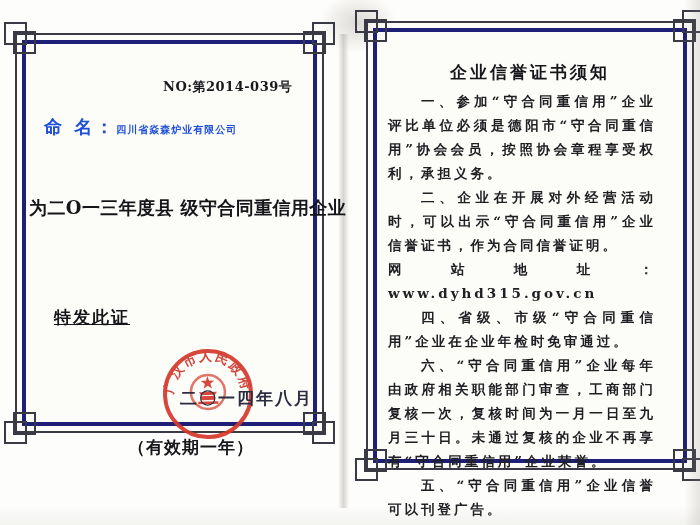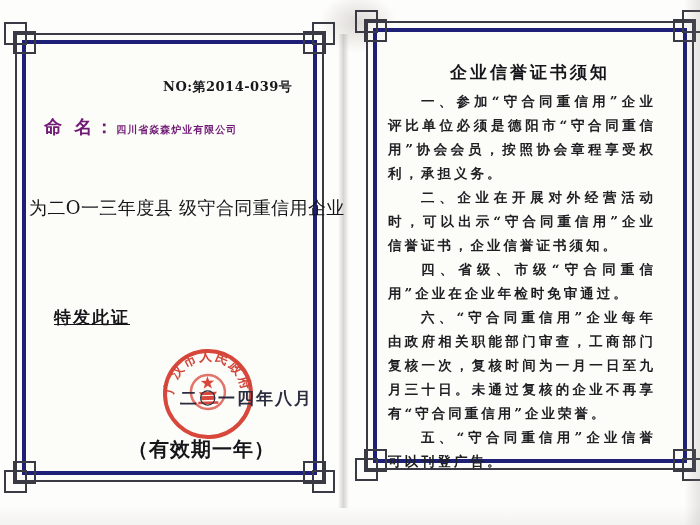--- a/index.html
+++ b/index.html
@@ -14,40 +14,40 @@
     background:linear-gradient(to right,rgba(0,0,0,0),rgba(135,130,125,.20));}
   .shade-bottom{position:absolute;left:0;bottom:0;width:100%;height:20px;
     background:linear-gradient(to bottom,rgba(0,0,0,0),rgba(150,145,140,.10));}
   .fold{position:absolute;left:338px;top:34px;width:11px;height:474px;
     background:linear-gradient(to right,rgba(0,0,0,0),rgba(125,118,112,.30) 50%,rgba(0,0,0,0));}
   .fold-smudge{position:absolute;left:318px;top:-8px;width:80px;height:62px;
     background:radial-gradient(ellipse at center,rgba(150,140,133,.32),rgba(0,0,0,0) 68%);}
 
   
   .frame{position:absolute;border:2px solid #3a3a44;box-sizing:border-box;background:rgba(252,251,247,.6);}
-  .frame-left {left:15px;top:33px;width:309px;height:449px;padding-left:45px;}
+  .frame-left {left:15px;top:33px;width:309px;height:400px;padding-left:45px;}
   .frame-right{left:366px;top:21px;width:328px;height:449px;}
   .navy{position:absolute;left:5px;top:5px;right:5px;bottom:5px;border:4px solid #1d2076;}
   .sq{position:absolute;width:19px;height:19px;border:2px solid #3a3a44;}
   .sq.tl1{left:-13px;top:-13px}.sq.tl2{left:-4px;top:-4px}
   .sq.tr1{right:-13px;top:-13px}.sq.tr2{right:-4px;top:-4px}
   .sq.bl1{left:-13px;bottom:-13px}.sq.bl2{left:-4px;bottom:-4px}
   .sq.br1{right:-13px;bottom:-13px}.sq.br2{right:-4px;bottom:-4px}
 
   
   .cert-no{position:absolute;left:146px;top:43px;font-weight:700;font-size:13px;letter-spacing:.5px;color:#18181c;white-space:nowrap;}
-  .name-row{position:absolute;left:27px;top:80px;display:flex;align-items:baseline;white-space:nowrap;color:#701a75;}
+  .name-row{position:absolute;left:27px;top:80px;display:flex;align-items:baseline;white-space:nowrap;color:#1d4ed8;}
   .name-label{font-size:18px;font-weight:700;letter-spacing:3px;}
   .company{font-size:10px;font-weight:700;letter-spacing:1px;
     font-family:"DejaVu Sans","Liberation Sans",sans-serif;}
-  .award{position:absolute;left:12px;top:161px;font-size:18px;font-weight:400;letter-spacing:.4px;white-space:nowrap;color:#15151a;}
+  .award{position:absolute;left:12px;top:161px;font-size:18px;font-weight:700;letter-spacing:.4px;white-space:nowrap;color:#15151a;}
   .issue{position:absolute;left:37px;top:271px;font-size:17px;font-weight:700;letter-spacing:2px;color:#15151a;text-decoration:underline;}
   .seal{position:absolute;left:143px;top:311px;width:96px;height:96px;transform:rotate(-2deg);opacity:.92;z-index:2;}
   .date-line{position:absolute;left:128px;top:352px;font-size:17px;font-weight:700;letter-spacing:2px;color:#2c2c40;white-space:nowrap;z-index:3;margin-left:35px;}
-  .validity{position:absolute;left:111px;top:401px;font-size:20px;font-weight:700;letter-spacing:1px;color:#15151a;z-index:3;}
+  .validity{position:absolute;left:111px;top:401px;font-size:17px;font-weight:700;letter-spacing:1px;color:#15151a;z-index:3;}
 
   
   .notice-title{position:absolute;left:0;right:0;top:38px;text-align:center;
     font-size:17px;font-weight:700;letter-spacing:3px;color:#15151a;}
   .notice-body{position:absolute;left:20px;top:66px;width:268px;
     font-size:13.5px;font-weight:700;line-height:24px;letter-spacing:3px;
     text-align:justify;color:#202024;}
   .notice-body p{margin:0;}
   .notice-body p.indent{text-indent:33px;}
 </style>
@@ -109,21 +109,22 @@
     <span class="sq tr2"></span>
     <span class="sq bl1"></span>
     <span class="sq bl2"></span>
     <span class="sq br1"></span>
     <span class="sq br2"></span>
 
     <div class="notice-title">企业信誉证书须知</div>
 
     <div class="notice-body">
       <p class="indent">一、参加“守合同重信用”企业评比单位必须是德阳市“守合同重信用”协会会员，按照协会章程享受权利，承担义务。</p>
-      <p class="indent">二、企业在开展对外经营活动时，可以出示“守合同重信用”企业信誉证书，企业信誉证书须知。</p>
+      <p class="indent">二、企业在开展对外经营活动时，可以出示“守合同重信用”企业信誉证书，作为合同信誉证明。</p>
+      <p>网站地址：www.dyhd315.gov.cn</p>
       <p class="indent">四、省级、市级“守合同重信用”企业在企业年检时免审通过。</p>
       <p class="indent">六、“守合同重信用”企业每年由政府相关职能部门审查，工商部门复核一次，复核时间为一月一日至九月三十日。未通过复核的企业不再享有“守合同重信用”企业荣誉。</p>
       <p class="indent">五、“守合同重信用”企业信誉可以刊登广告。</p>
     </div>
   </div>
 
   <div class="shade-right"></div>
   <div class="shade-bottom"></div>
 </div>
 

